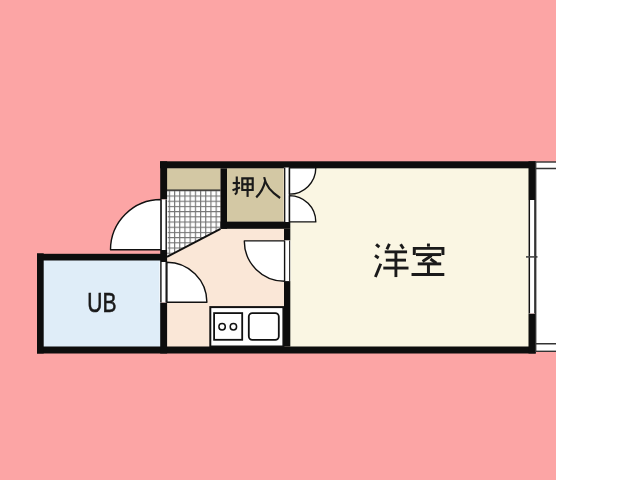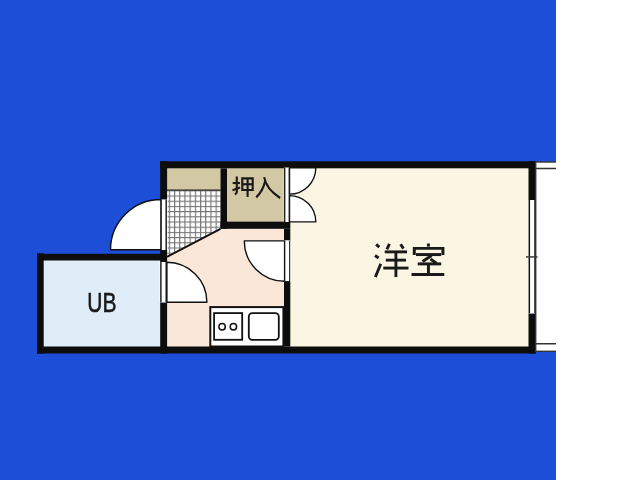--- a/index.html
+++ b/index.html
@@ -1,16 +1,16 @@
 <!DOCTYPE html>
 <html><head>
 <meta charset="utf-8">
 <style>
   html,body{margin:0;padding:0;background:#ffffff;}
-  .page{position:relative;width:556px;height:480px;background:#1d4ed8;overflow:hidden;
+  .page{position:relative;width:556px;height:480px;background:#fca5a5;overflow:hidden;
         font-family:"Liberation Sans", sans-serif;}
   svg{position:absolute;left:0;top:0;}
 </style>
 </head>
 <body>
 <div class="page">
 <svg width="640" height="480" viewBox="0 0 640 480">
 <defs>
 
   <pattern id="tile" width="5.2" height="5.2" patternUnits="userSpaceOnUse" patternTransform="translate(2.4,3.1)">

